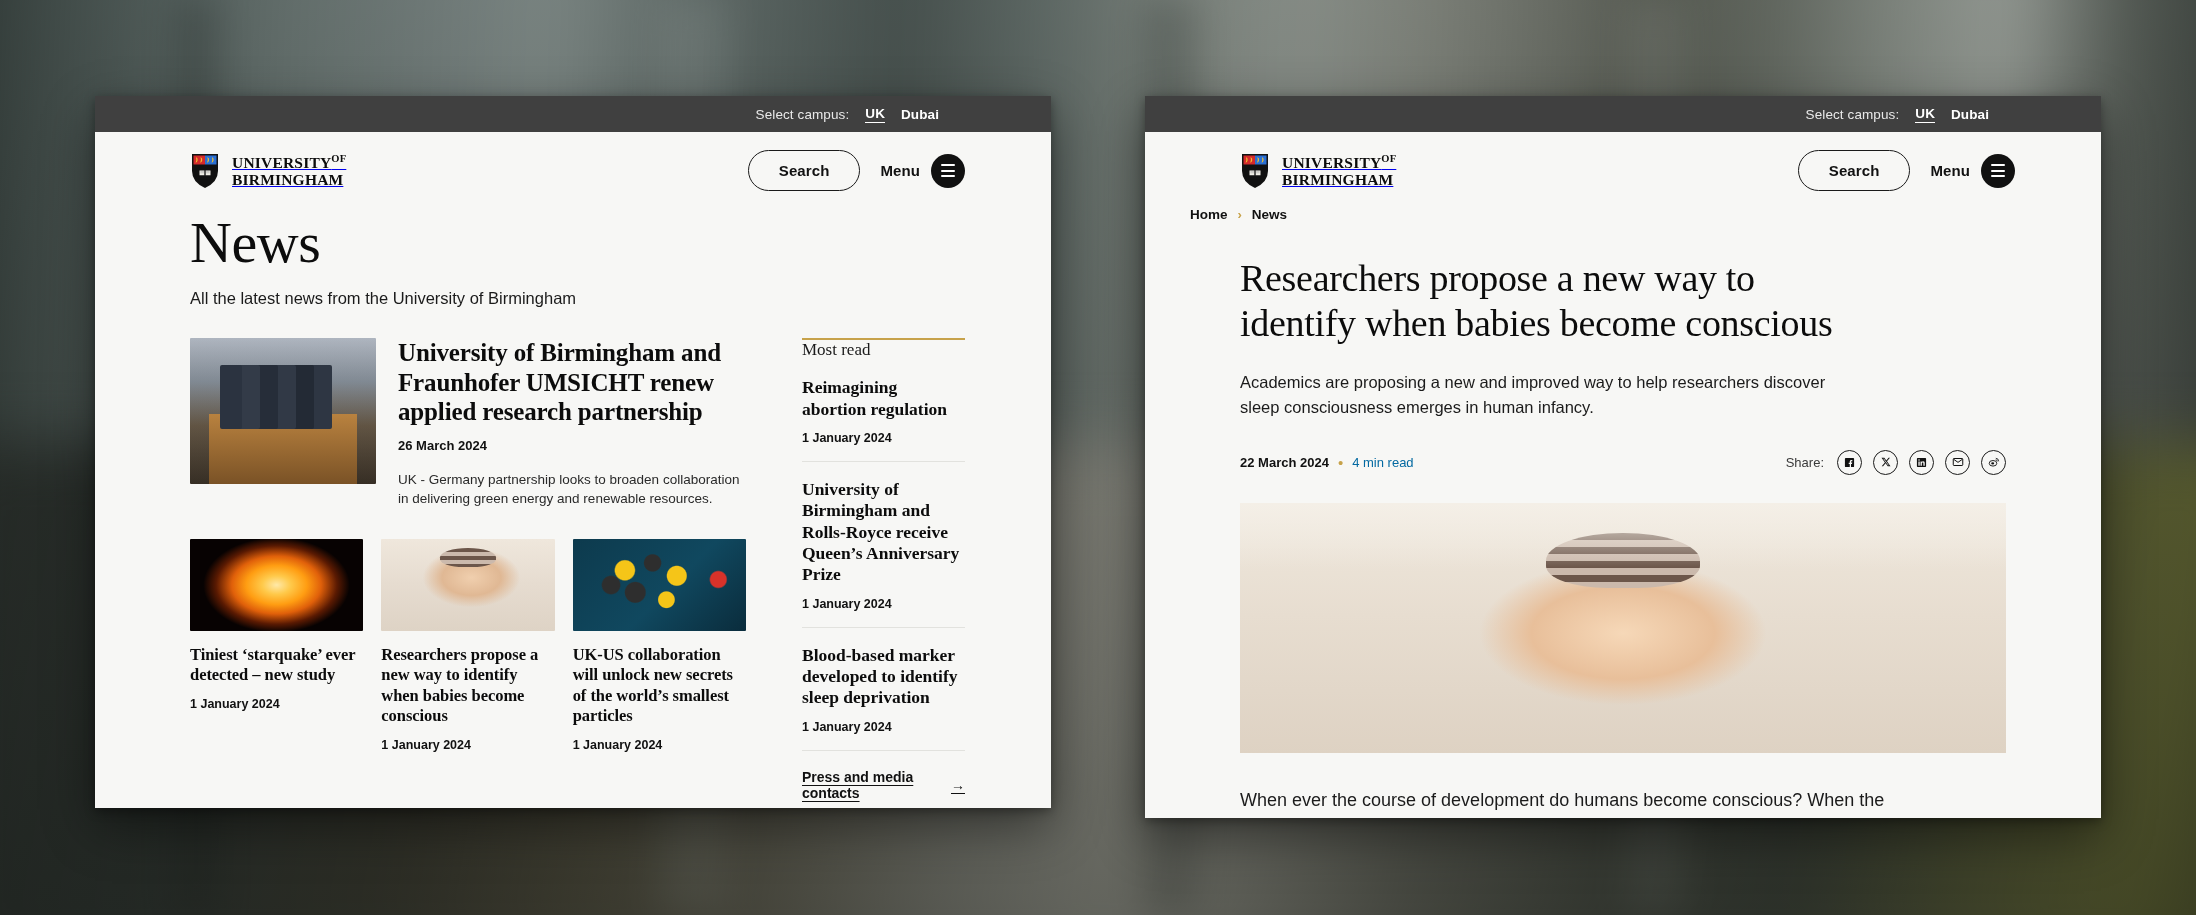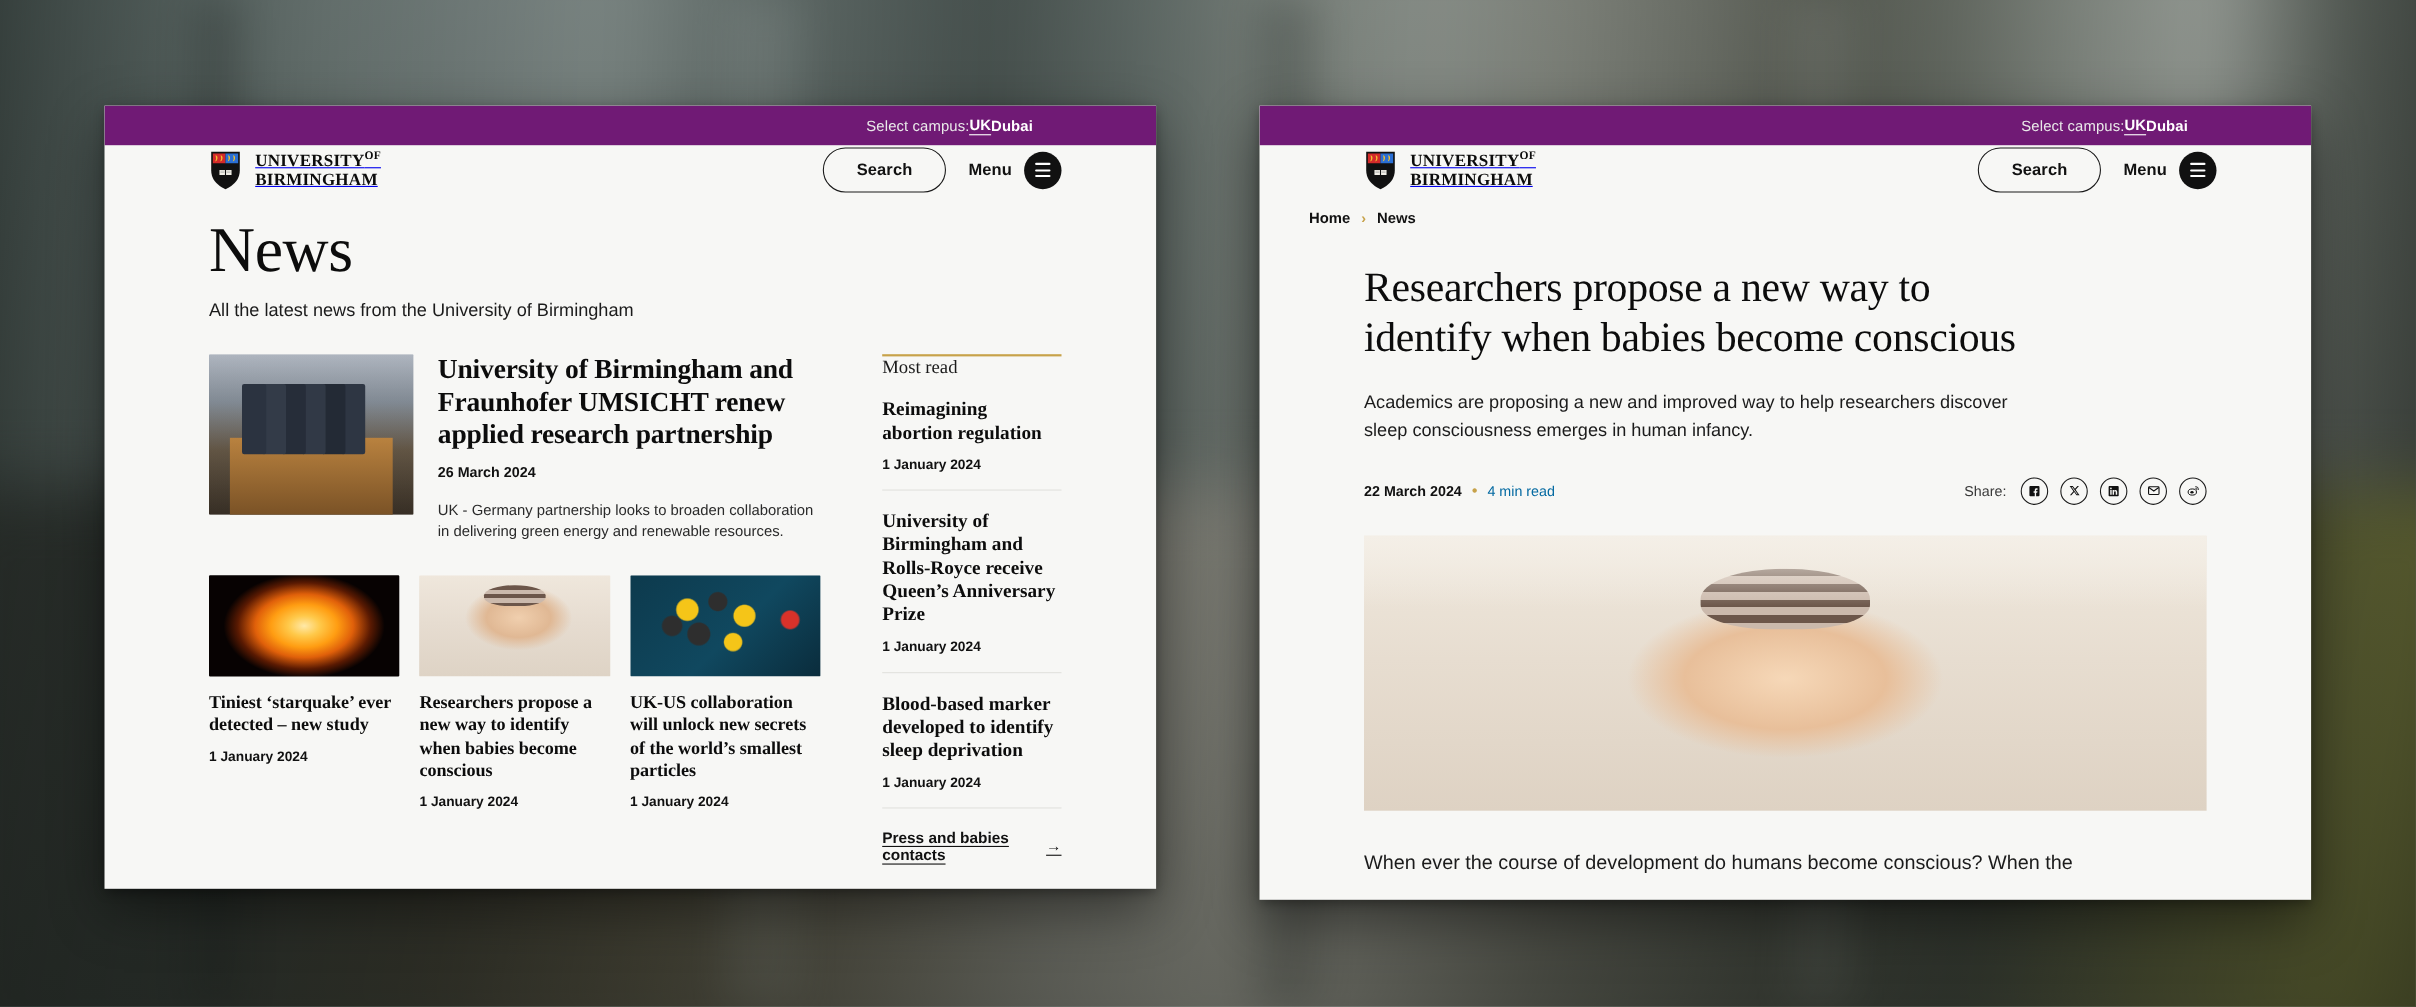--- a/index.html
+++ b/index.html
@@ -44,35 +44,35 @@
     position: absolute;
     background: #f7f7f5;
     overflow: hidden;
     box-shadow: 0 18px 48px rgba(0,0,0,.45), 0 3px 10px rgba(0,0,0,.35);
   }
   #window-news { left: 95px; top: 96px; width: 956px; height: 712px; }
   #window-article { left: 1145px; top: 96px; width: 956px; height: 722px; }
 
   
   .utility-bar {
-    background: #701a75; height: 36px;
+    background: #404040; height: 36px;
     display: flex; align-items: center; justify-content: flex-end;
-    padding-right: 112px; gap: 0;
+    padding-right: 112px; gap: 16px;
   }
   .utility-label { color: #e9e9e9; font-size: 13.5px; letter-spacing: .1px; }
   .campus-link {
     color: #ffffff; font-size: 13.5px; font-weight: 700;
     text-decoration: none; letter-spacing: .1px;
   }
   .campus-link.active { border-bottom: 1.5px solid #ffffff; padding-bottom: 1px; }
 
   
   .site-header {
     display: flex; align-items: center; justify-content: space-between;
-    padding: 2px 86px 14px 95px;
+    padding: 18px 86px 14px 95px;
   }
   .logo-block { display: flex; align-items: center; gap: 12px; }
   .crest { width: 30px; height: 36px; flex: 0 0 auto; }
   .wordmark { font-family: "Liberation Serif", serif; line-height: 1.06; color: #0c0c0c; }
   .wm-line { font-size: 15.5px; font-weight: 700; letter-spacing: .2px; }
   .wm-sup { font-size: 10.5px; vertical-align: super; font-weight: 700; }
 
   .header-actions { display: flex; align-items: center; gap: 20px; }
   .search-btn {
     border: 1.4px solid #1a1a1a; border-radius: 999px;
@@ -332,21 +332,21 @@
         </div>
         <div class="mr-item">
           <div class="mr-title">University of Birmingham and Rolls-Royce receive Queen’s Anniversary Prize</div>
           <div class="mr-date">1 January 2024</div>
         </div>
         <div class="mr-item">
           <div class="mr-title">Blood-based marker developed to identify sleep deprivation</div>
           <div class="mr-date">1 January 2024</div>
         </div>
         <a class="press-link" href="#">
-          <span>Press and babies contacts</span>
+          <span>Press and media contacts</span>
           <span>→</span>
         </a>
       </aside>
     </div>
   </div>
 
 </div>
 
 <div class="window" id="window-article">
 

